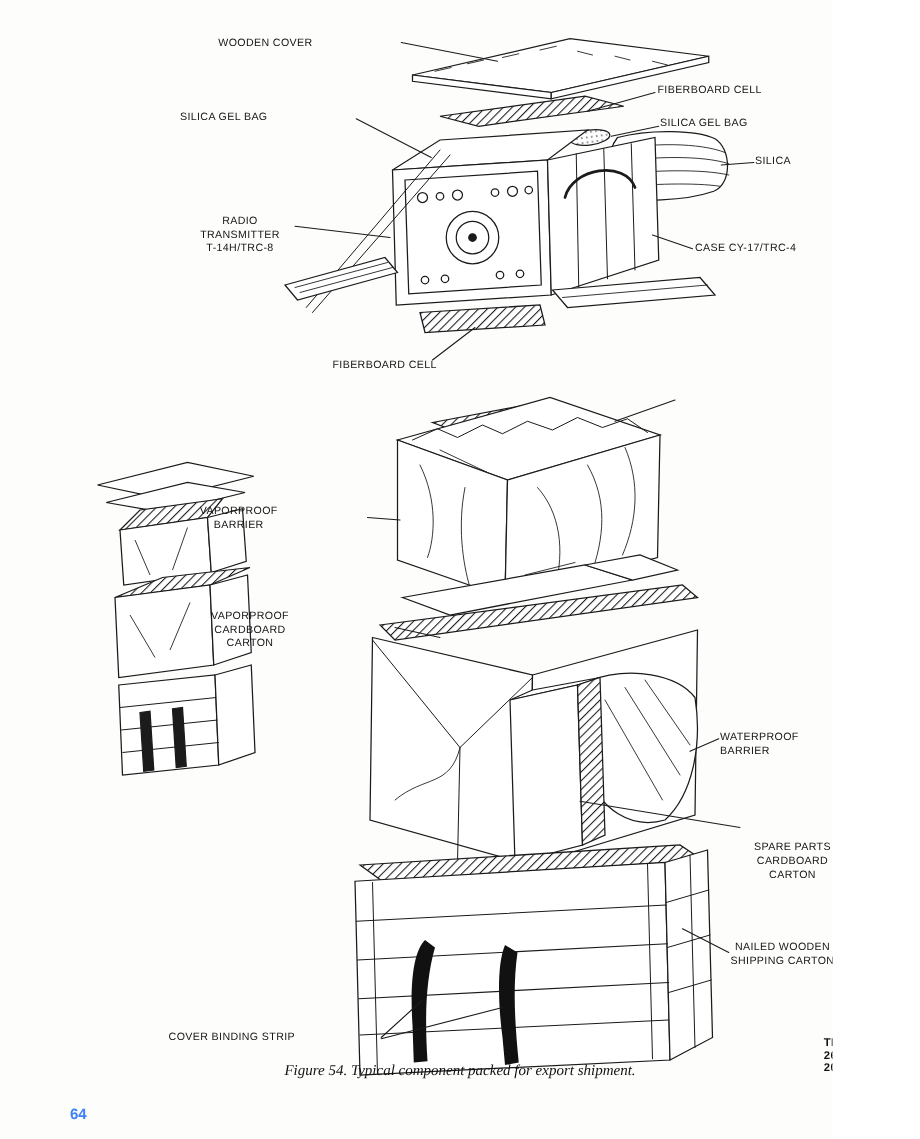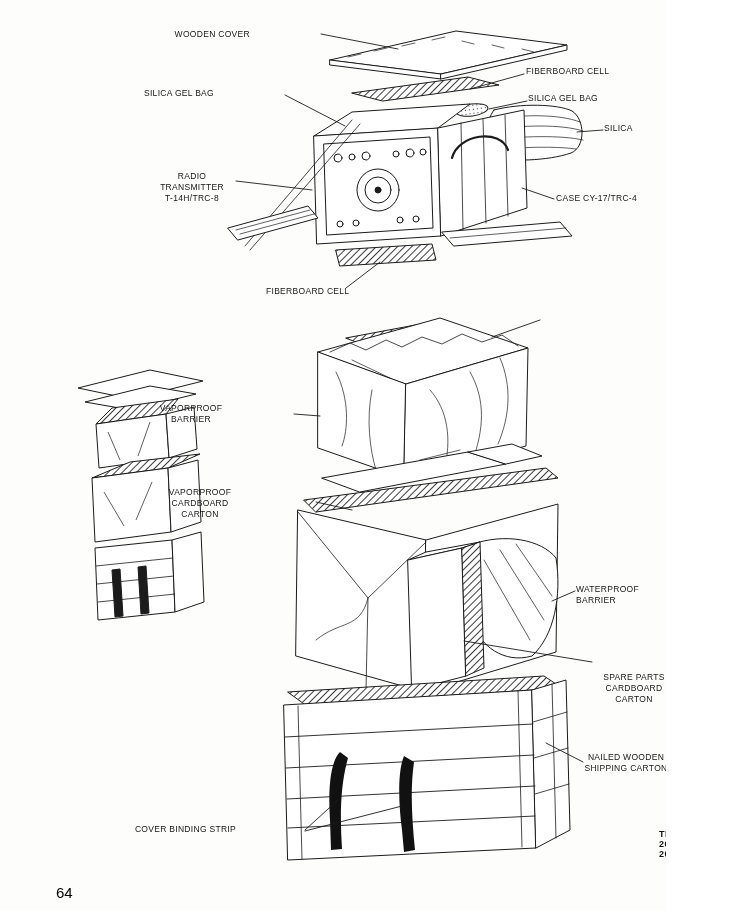--- a/index.html
+++ b/index.html
@@ -14,22 +14,22 @@
     position:absolute; font-size:8.5px; letter-spacing:0.3px;
     line-height:1.3; color:#151515; white-space:pre-line;
   }
   .caption {
     position:absolute; top:849px; left:0; width:736px; text-align:center;
     font-family:"Liberation Serif", serif; font-style:italic; font-size:12px;
     color:#111;
   }
   .page-number {
     position:absolute; left:56px; top:884px;
-    font-family:"Liberation Sans", sans-serif; font-weight:normal; font-size:15px;
-    color:#000000;
+    font-family:"Liberation Sans", sans-serif; font-weight:bold; font-size:12px;
+    color:#3b82f6;
   }
   .tm-ref {
     position:absolute; left:614px; top:829px;
     font-size:9px; font-weight:bold; letter-spacing:0.4px; color:#111;margin-left:45px;
   }
 </style>
 </head>
 <body>
 
 <div class="page">
@@ -198,16 +198,17 @@
 CARDBOARD CARTON</div>
   <div class="callout" style="top:584px; left:576px;">WATERPROOF BARRIER</div>
   <div class="callout" style="top:652px; left:592px; width:84px; text-align:center;margin-top:20px;">SPARE PARTS
 CARDBOARD CARTON</div>
   <div class="callout" style="top:752px; left:584px; width:84px; text-align:center;">NAILED WOODEN
 SHIPPING CARTON</div>
   <div class="callout" style="top:824px; right:430px; text-align:right;">COVER BINDING STRIP</div>
 
   <div class="tm-ref">TM 2601-201</div>
 
+  <div class="caption">Figure 54.  Typical component packed for export shipment.</div>
 
   <div class="page-number">64</div>
 
 </div>
 
 </body></html>

